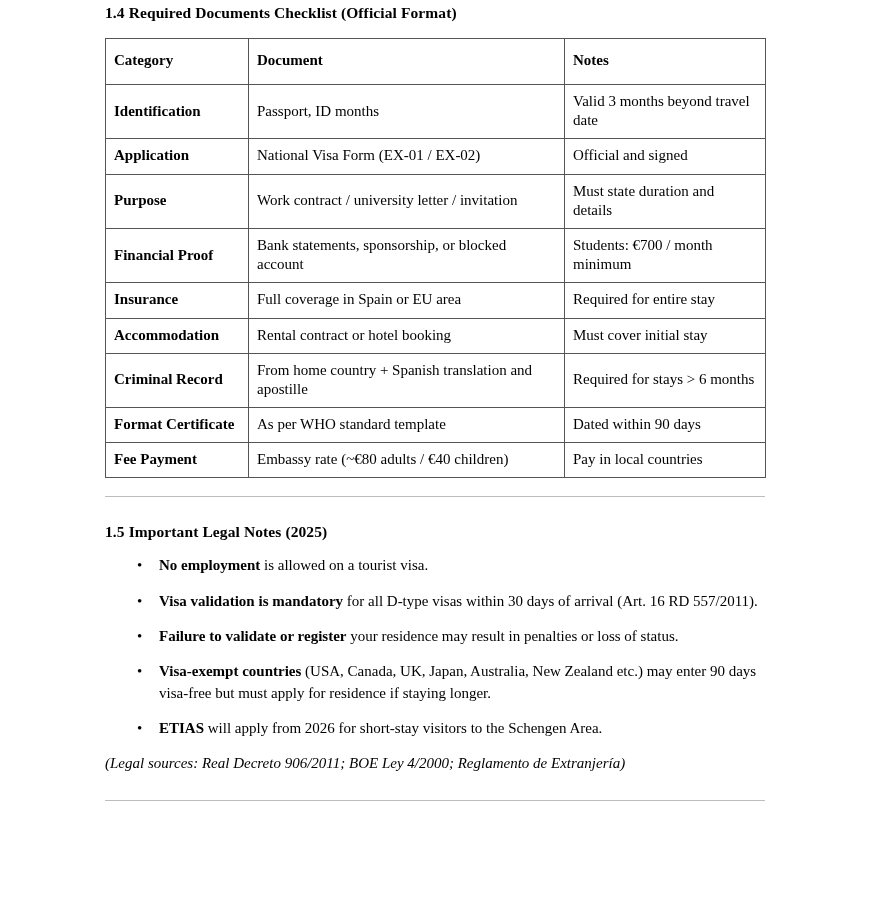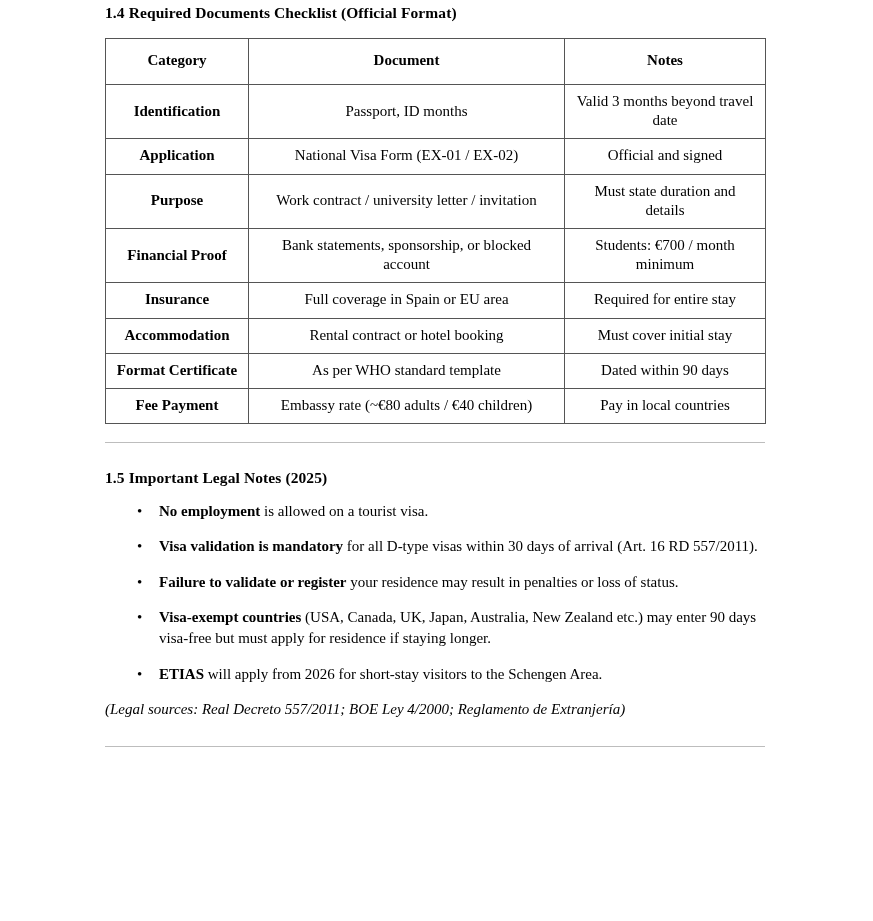--- a/index.html
+++ b/index.html
@@ -28,21 +28,20 @@
     letter-spacing: 0.1px;
   }
   #heading-1-4 {
     padding-top: 4px;
   }
   table.doc-table {
     border-collapse: collapse;
     width: 660px;
     margin-top: 16px;
     table-layout: fixed;
-    text-align: center;
   }
   table.doc-table td {
     border: 1px solid #555555;
     padding: 7px 8px 8px 8px;
     font-size: 15px;
     line-height: 1.28;
     vertical-align: middle;
   }
   table.doc-table col.c1 { width: 143px; }
   table.doc-table col.c2 { width: 316px; }
@@ -142,20 +141,25 @@
         <td class="cat">Insurance</td>
         <td>Full coverage in Spain or EU area</td>
         <td>Required for entire stay</td>
       </tr>
       <tr>
         <td class="cat">Accommodation</td>
         <td>Rental contract or hotel booking</td>
         <td>Must cover initial stay</td>
       </tr>
       <tr>
+        <td class="cat">Criminal Record</td>
+        <td>From home country + Spanish translation and apostille</td>
+        <td>Required for stays &gt; 6 months</td>
+      </tr>
+      <tr>
         <td class="cat">Format Certificate</td>
         <td>As per WHO standard template</td>
         <td>Dated within 90 days</td>
       </tr>
       <tr>
         <td class="cat">Fee Payment</td>
         <td>Embassy rate (~€80 adults / €40 children)</td>
         <td>Pay in local countries</td>
       </tr>
     </tbody>
@@ -176,17 +180,17 @@
       <b>Failure to validate or register</b><span> your residence may result in penalties or loss of status.</span>
     </li>
     <li>
       <b>Visa-exempt countries</b><span> (USA, Canada, UK, Japan, Australia, New Zealand etc.) may enter 90 days visa-free but must apply for residence if staying longer.</span>
     </li>
     <li>
       <b>ETIAS</b><span> will apply from 2026 for short-stay visitors to the Schengen Area.</span>
     </li>
   </ul>
 
-  <div class="sources">(Legal sources: Real Decreto 557/2011; BOE Ley 4/2000; Reglamento de Extranjería)</div>
+  <div class="sources">(Legal sources: Real Decreto 906/2011; BOE Ley 4/2000; Reglamento de Extranjería)</div>
 
   <hr class="hr-bottom">
 
 </div>
 
 </body></html>

